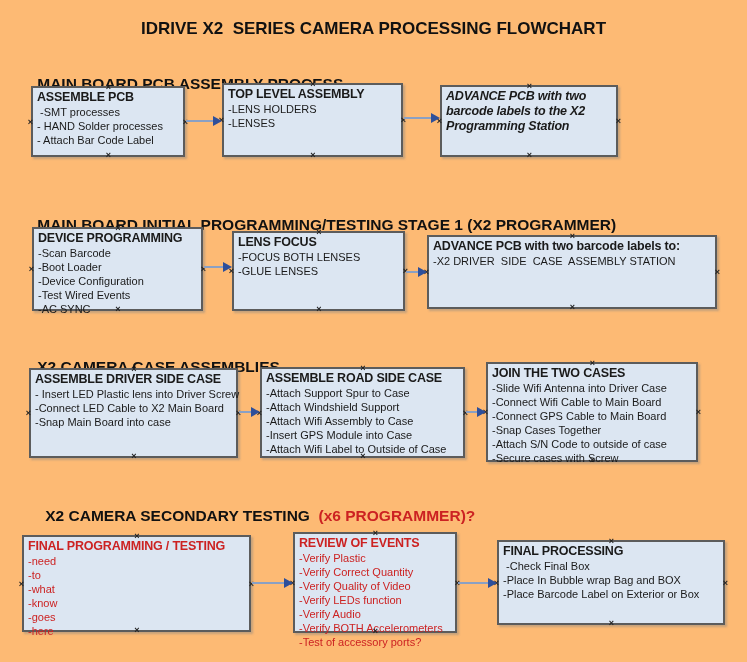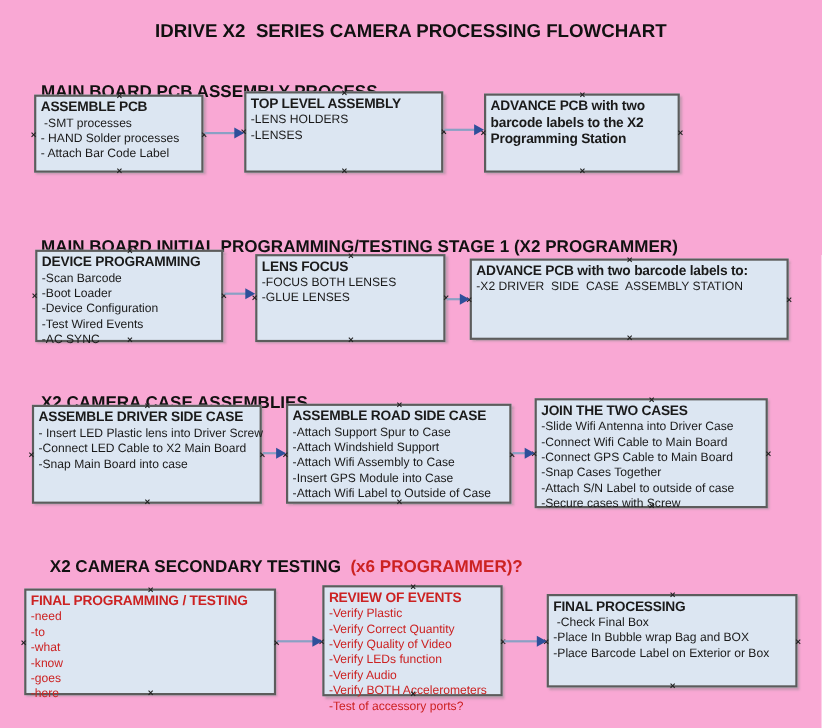--- a/index.html
+++ b/index.html
@@ -1,25 +1,25 @@
 <!DOCTYPE html>
 <html><head>
 <meta charset="utf-8">
 <style>
   html,body{margin:0;padding:0;background:#fff;}
-  .canvas{position:relative;width:747px;height:662px;background:#f9a8d4;overflow:hidden;
+  .canvas{position:relative;width:747px;height:662px;background:#fdba74;overflow:hidden;
           font-family:"Liberation Sans",sans-serif;color:#1a1a1a;}
   .page-title{position:absolute;left:0;top:19px;width:747px;text-align:center;
               font-size:17px;font-weight:bold;white-space:pre;color:#111;}
   .sec-header{position:absolute;font-size:15.5px;font-weight:bold;white-space:pre;color:#111;}
   .sec-header .red-part{color:#cc2222;}
   .box{position:absolute;box-sizing:border-box;background:#dce6f2;border:2px solid #5c5c5c;
        box-shadow:2px 2px 2px rgba(130,130,130,0.45);padding:2px 0 0 4px;overflow:visible;}
   .bt{font-size:12.5px;font-weight:bold;line-height:15px;letter-spacing:-0.2px;white-space:pre;}
-  .bt.wrap{white-space:normal;padding-right:21px;}
+  .bt.wrap{white-space:normal;padding-right:21px;font-style:italic;}
   .bi{font-size:11px;line-height:14px;white-space:pre;}
   .box.red .bt,.box.red .bi{color:#cc2222;}
   .anchor{position:absolute;font-size:9px;font-weight:bold;color:#222;line-height:9px;
           width:9px;height:9px;text-align:center;}
   .an-t{left:50%;top:-5px;margin-left:-4px;}
   .an-b{left:50%;bottom:-5px;margin-left:-4px;}
   .an-l{left:-7px;top:50%;margin-top:-4px;}
   .an-r{right:-7px;top:50%;margin-top:-4px;}
   .arrow{position:absolute;height:10px;}
   .aline{position:absolute;left:0;right:6px;top:4px;height:2px;background:#8aa0c4;}
@@ -134,21 +134,21 @@
   <div class="box" style="left:486px;top:362px;width:212px;height:100px;">
     <span class="anchor an-t">×</span>
     <span class="anchor an-b">×</span>
     <span class="anchor an-l">×</span>
     <span class="anchor an-r">×</span>
     <div class="bt">JOIN THE TWO CASES</div>
     <div class="bi">-Slide Wifi Antenna into Driver Case</div>
     <div class="bi">-Connect Wifi Cable to Main Board</div>
     <div class="bi">-Connect GPS Cable to Main Board</div>
     <div class="bi">-Snap Cases Together</div>
-    <div class="bi">-Attach S/N Label to outside of case</div>
+    <div class="bi">-Attach S/N Code to outside of case</div>
     <div class="bi">-Secure cases with Screw</div>
   </div>
 
   <div class="box red" style="left:22px;top:535px;width:229px;height:97px;">
     <span class="anchor an-t">×</span>
     <span class="anchor an-b">×</span>
     <span class="anchor an-l">×</span>
     <span class="anchor an-r">×</span>
     <div class="bt">FINAL PROGRAMMING / TESTING</div>
     <div class="bi">-need</div>

